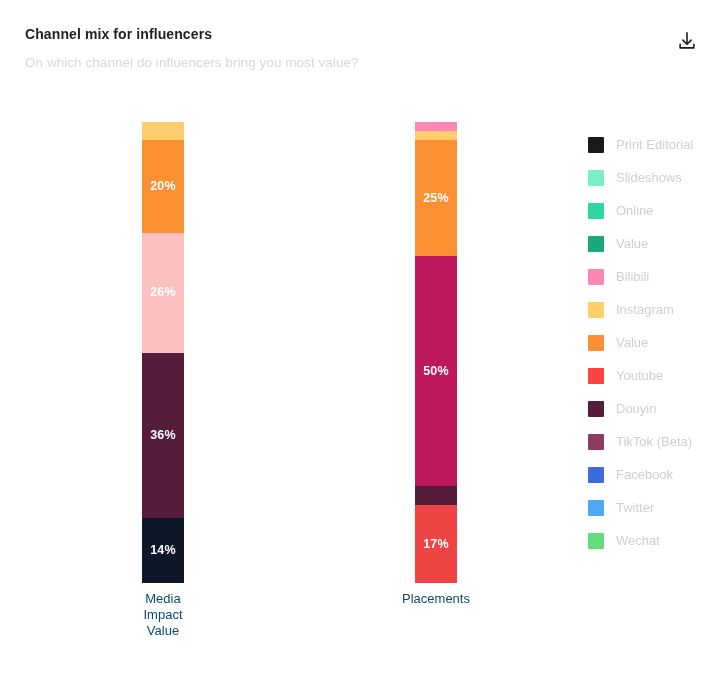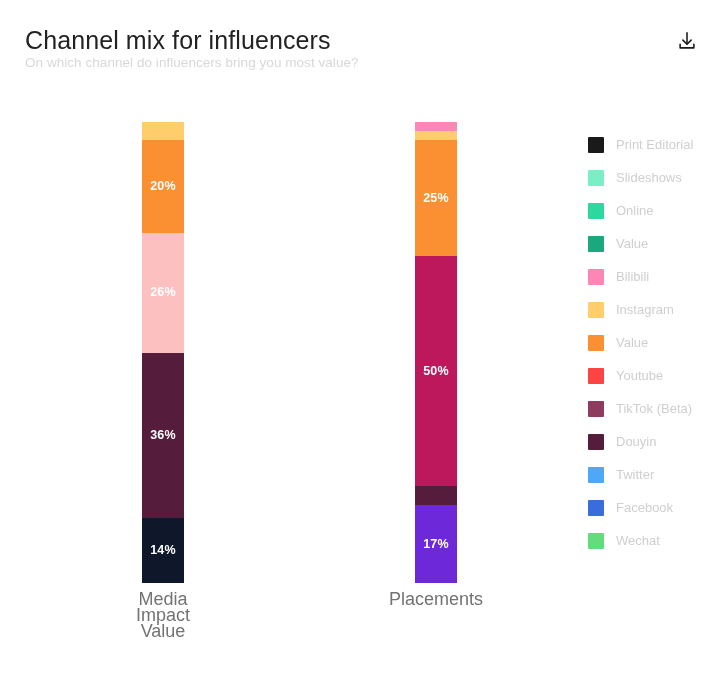--- a/index.html
+++ b/index.html
@@ -8,21 +8,21 @@
     background: #ffffff;
     font-family: "Liberation Sans", sans-serif;
     overflow: hidden;
   }
   .card { position: relative; width: 728px; height: 676px; background: #fff; }
 
   
   .header { position: absolute; left: 0; top: 0; width: 728px; height: 96px; }
   .title {
     position: absolute; left: 25px; top: 26px;
-    font-size: 25px; font-weight: 400; color: #222222;
+    font-size: 14px; font-weight: 700; color: #222222;
     letter-spacing: 0.1px;
   }
   .subtitle {
     position: absolute; left: 25px; top: 55px;
     font-size: 13.5px; font-weight: 400; color: #d8d8d8;
     letter-spacing: 0.05px;
   }
   .dl-btn {
     position: absolute; right: 28px; top: 28px;
     width: 26px; height: 26px;
@@ -50,21 +50,21 @@
   }
   .seg-label {
     font-size: 12.5px; font-weight: bold; color: #ffffff;
     letter-spacing: 0.2px; line-height: 1;
     white-space: nowrap;
   }
 
   .cat-label {
     position: absolute; top: 495px; left: -36px;
     width: 114px; text-align: center;
-    font-size: 18px; color: #737373; line-height: 16px;
+    font-size: 13px; color: #0c4a6e; line-height: 16px;
   }
 
   
   .legend {
     position: absolute; left: 588px; top: 128px;
     width: 140px;
   }
   .legend-item {
     display: flex; align-items: center;
     height: 33px;
@@ -120,21 +120,21 @@
       <div class="bar-stack">
           <div class="seg" title="Bilibili 2%" style="flex: 2 0 0px; background: rgb(252, 135, 180);"></div>
           <div class="seg" title="Instagram 2%" style="flex: 2 0 0px; background: rgb(255, 205, 107);"></div>
           <div class="seg" title="Weibo 25%" style="flex: 25 0 0px; background: rgb(251, 144, 50);">
             <span class="seg-label">25%</span>
           </div>
           <div class="seg" title="RED 50%" style="flex: 50 0 0px; background: #be185d;">
             <span class="seg-label">50%</span>
           </div>
           <div class="seg" title="Douyin 4%" style="flex: 4 0 0px; background: rgb(85, 28, 59);"></div>
-          <div class="seg" title="Wechat 17%" style="flex: 17 0 0px; background: #6d28d9;">
+          <div class="seg" title="Wechat 17%" style="flex: 17 0 0px; background: #ef4444;">
             <span class="seg-label">17%</span>
           </div>
         </div>
       <div class="cat-label">Placements</div>
     </div>
   </div>
 
   <div class="legend">
       <div class="legend-item">
         <span class="legend-swatch" style="background: rgb(26, 26, 26);"></span>
@@ -162,34 +162,34 @@
       </div>
       <div class="legend-item">
         <span class="legend-swatch" style="background: rgb(251, 144, 50);"></span>
         <span class="legend-text">Value</span>
       </div>
       <div class="legend-item">
         <span class="legend-swatch" style="background: rgb(252, 68, 68);"></span>
         <span class="legend-text">Youtube</span>
       </div>
       <div class="legend-item">
+        <span class="legend-swatch" style="background: rgb(85, 28, 59);"></span>
+        <span class="legend-text">Douyin</span>
+      </div>
+      <div class="legend-item">
         <span class="legend-swatch" style="background: rgb(141, 59, 94);"></span>
         <span class="legend-text">TikTok (Beta)</span>
       </div>
       <div class="legend-item">
-        <span class="legend-swatch" style="background: rgb(85, 28, 59);"></span>
-        <span class="legend-text">Douyin</span>
+        <span class="legend-swatch" style="background: rgb(58, 109, 220);"></span>
+        <span class="legend-text">Facebook</span>
       </div>
       <div class="legend-item">
         <span class="legend-swatch" style="background: rgb(79, 168, 247);"></span>
         <span class="legend-text">Twitter</span>
-      </div>
-      <div class="legend-item">
-        <span class="legend-swatch" style="background: rgb(58, 109, 220);"></span>
-        <span class="legend-text">Facebook</span>
       </div>
       <div class="legend-item">
         <span class="legend-swatch" style="background: rgb(99, 220, 123);"></span>
         <span class="legend-text">Wechat</span>
       </div>
     </div>
 
 </div>
 
 </body></html>

